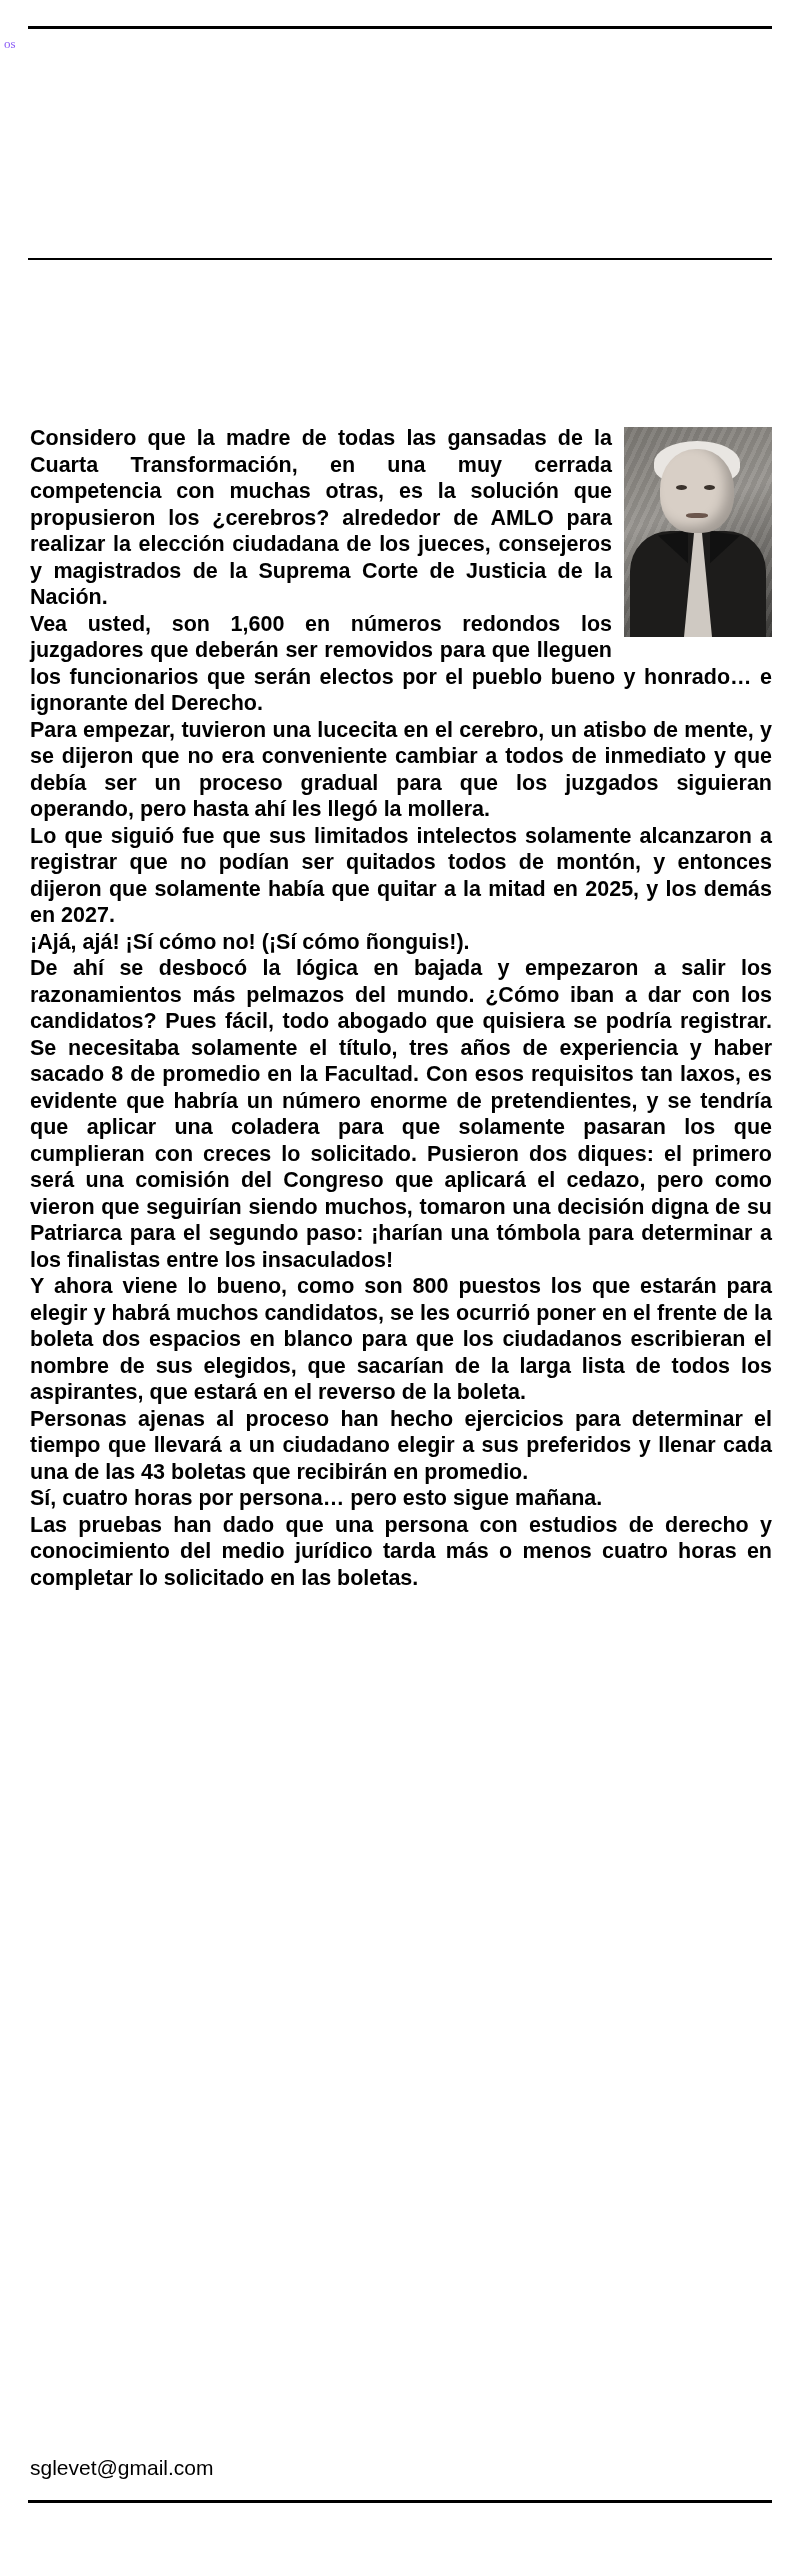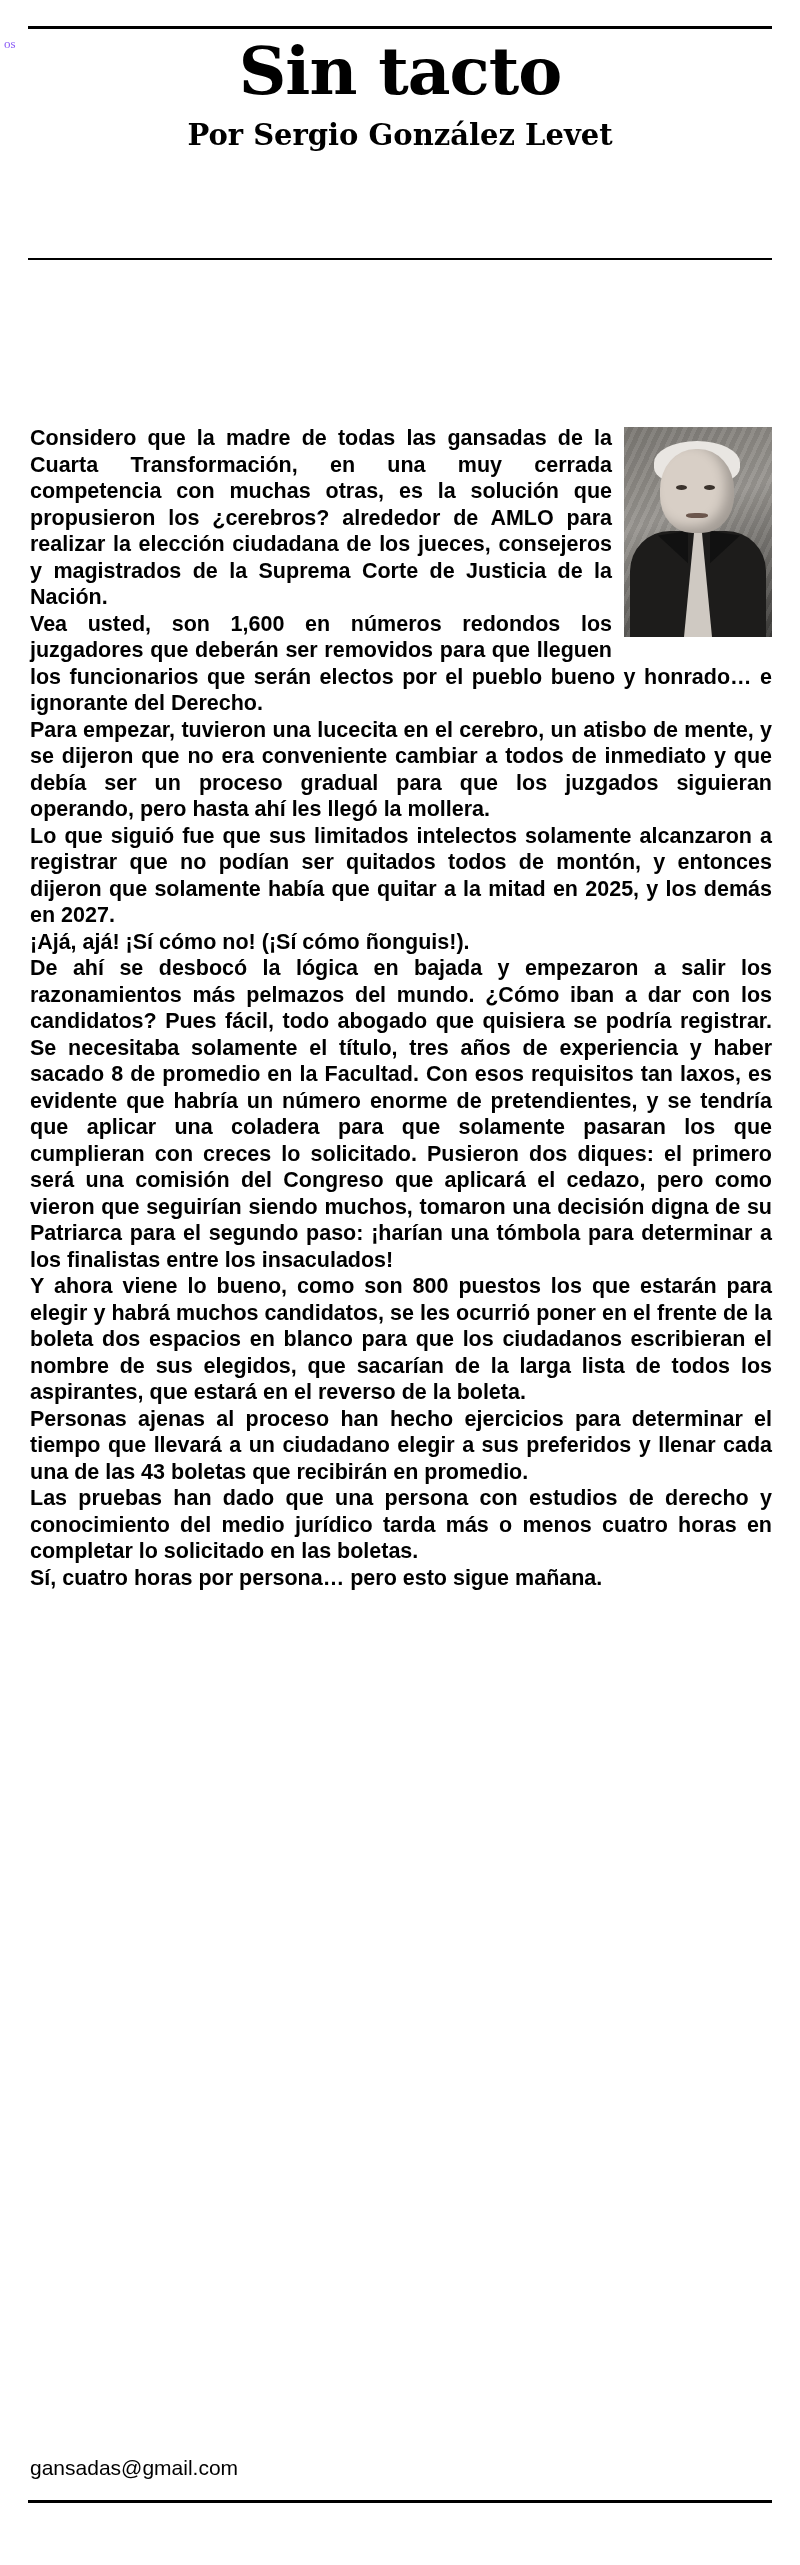--- a/index.html
+++ b/index.html
@@ -181,24 +181,20 @@
 </style>
 </head>
 <body>
 
 <div class="page">
 
   <div class="stray-top">os</div>
 
   <div class="rule rule-top"></div>
 
-  <div class="masthead">
-    <h1 class="title">Sin tacto</h1>
-    <div class="byline">Por Sergio González Levet</div>
-  </div>
 
   <div class="rule rule-mid"></div>
 
 
   <div class="article">
     <div class="photo">
       <div class="bg"></div>
       <div class="body"></div>
       <div class="shirt"></div>
       <div class="collarL"></div>
@@ -210,21 +206,21 @@
       <div class="mouth"></div>
     </div>
     <p class="lead">Considero que la madre de todas las gansadas de la Cuarta Transformación, en una muy cerrada competencia con muchas otras, es la solución que propusieron los ¿cerebros? alrededor de AMLO para realizar la elección ciudadana de los jueces, consejeros y magistrados de la Suprema Corte de Justicia de la Nación.</p>
     <p>Vea usted, son 1,600 en números redondos los juzgadores que deberán ser removidos para que lleguen los funcionarios que serán electos por el pueblo bueno y honrado… e ignorante del Derecho.</p>
     <p>Para empezar, tuvieron una lucecita en el cerebro, un atisbo de mente, y se dijeron que no era conveniente cambiar a todos de inmediato y que debía ser un proceso gradual para que los juzgados siguieran operando, pero hasta ahí les llegó la mollera.</p>
     <p>Lo que siguió fue que sus limitados intelectos solamente alcanzaron a registrar que no podían ser quitados todos de montón, y entonces dijeron que solamente había que quitar a la mitad en 2025, y los demás en 2027.</p>
     <p>¡Ajá, ajá! ¡Sí cómo no! (¡Sí cómo ñonguis!).</p>
     <p>De ahí se desbocó la lógica en bajada y empezaron a salir los razonamientos más pelmazos del mundo. ¿Cómo iban a dar con los candidatos? Pues fácil, todo abogado que quisiera se podría registrar. Se necesitaba solamente el título, tres años de experiencia y haber sacado 8 de promedio en la Facultad. Con esos requisitos tan laxos, es evidente que habría un número enorme de pretendientes, y se tendría que aplicar una coladera para que solamente pasaran los que cumplieran con creces lo solicitado. Pusieron dos diques: el primero será una comisión del Congreso que aplicará el cedazo, pero como vieron que seguirían siendo muchos, tomaron una decisión digna de su Patriarca para el segundo paso: ¡harían una tómbola para determinar a los finalistas entre los insaculados!</p>
     <p>Y ahora viene lo bueno, como son 800 puestos los que estarán para elegir y habrá muchos candidatos, se les ocurrió poner en el frente de la boleta dos espacios en blanco para que los ciudadanos escribieran el nombre de sus elegidos, que sacarían de la larga lista de todos los aspirantes, que estará en el reverso de la boleta.</p>
     <p>Personas ajenas al proceso han hecho ejercicios para determinar el tiempo que llevará a un ciudadano elegir a sus preferidos y llenar cada una de las 43 boletas que recibirán en promedio.</p>
+    <p>Sí, cuatro horas por persona… pero esto sigue mañana.</p>
     <p>Las pruebas han dado que una persona con estudios de derecho y conocimiento del medio jurídico tarda más o menos cuatro horas en completar lo solicitado en las boletas.</p>
-    <p>Sí, cuatro horas por persona… pero esto sigue mañana.</p>
   </div>
 
-  <div class="email">gansadas@gmail.com</div>
+  <div class="email">sglevet@gmail.com</div>
 
   <div class="rule rule-bottom"></div>
 
 </div>
 
 </body></html>

